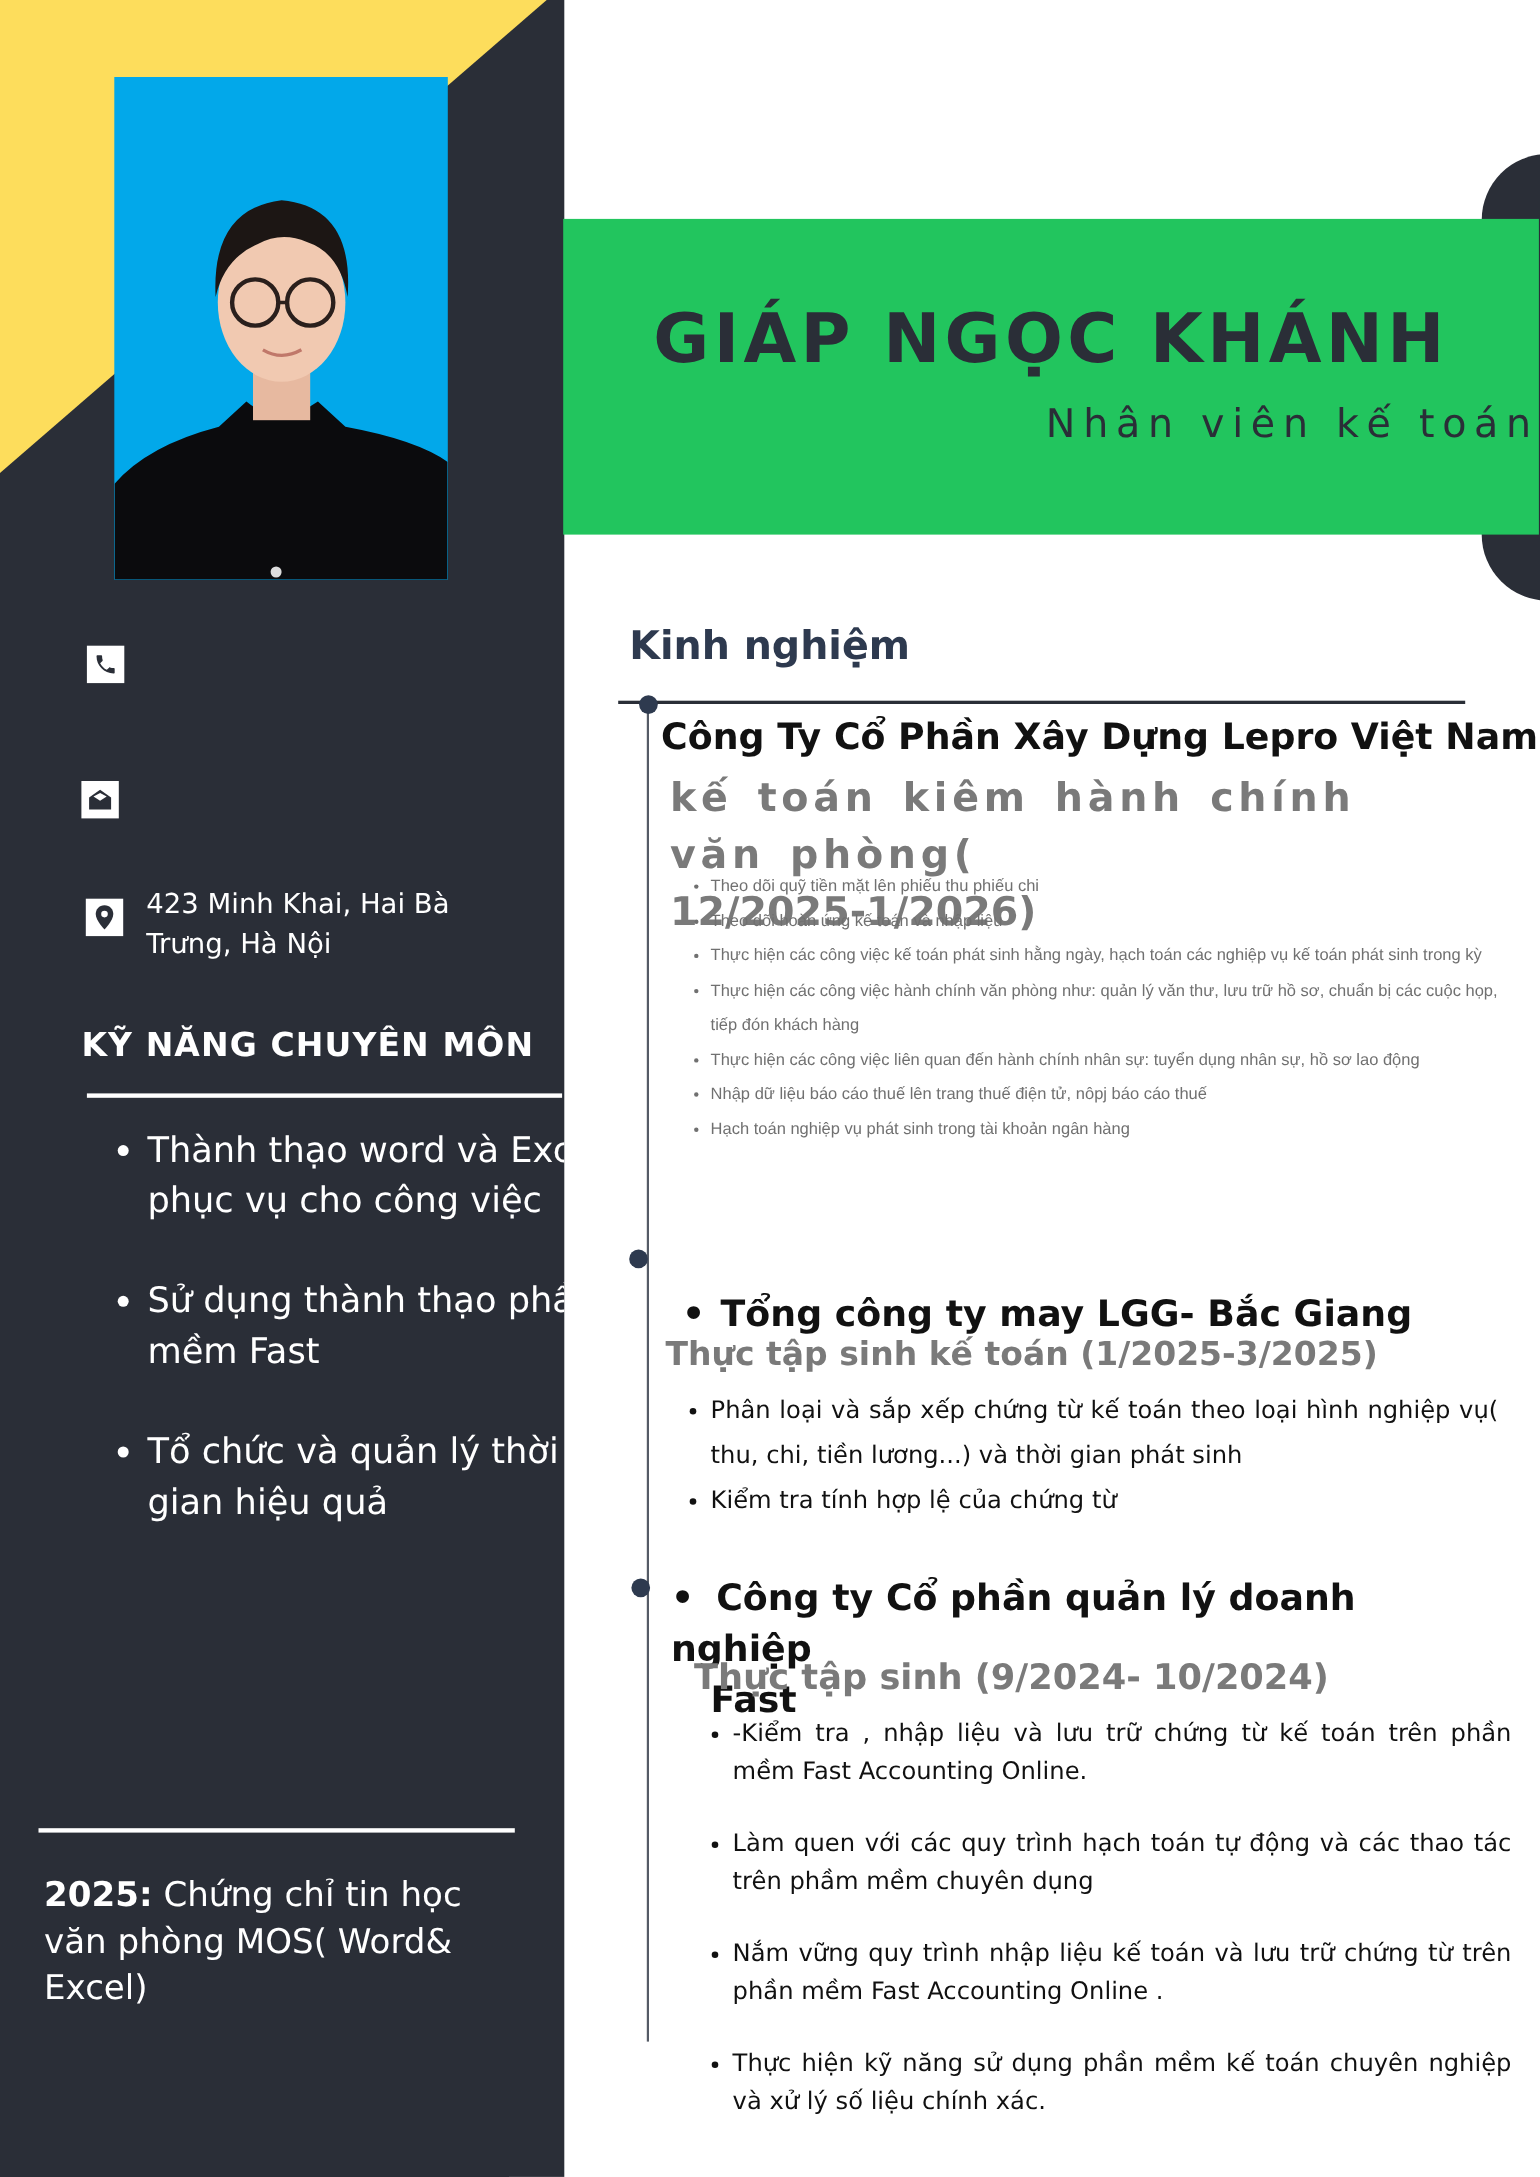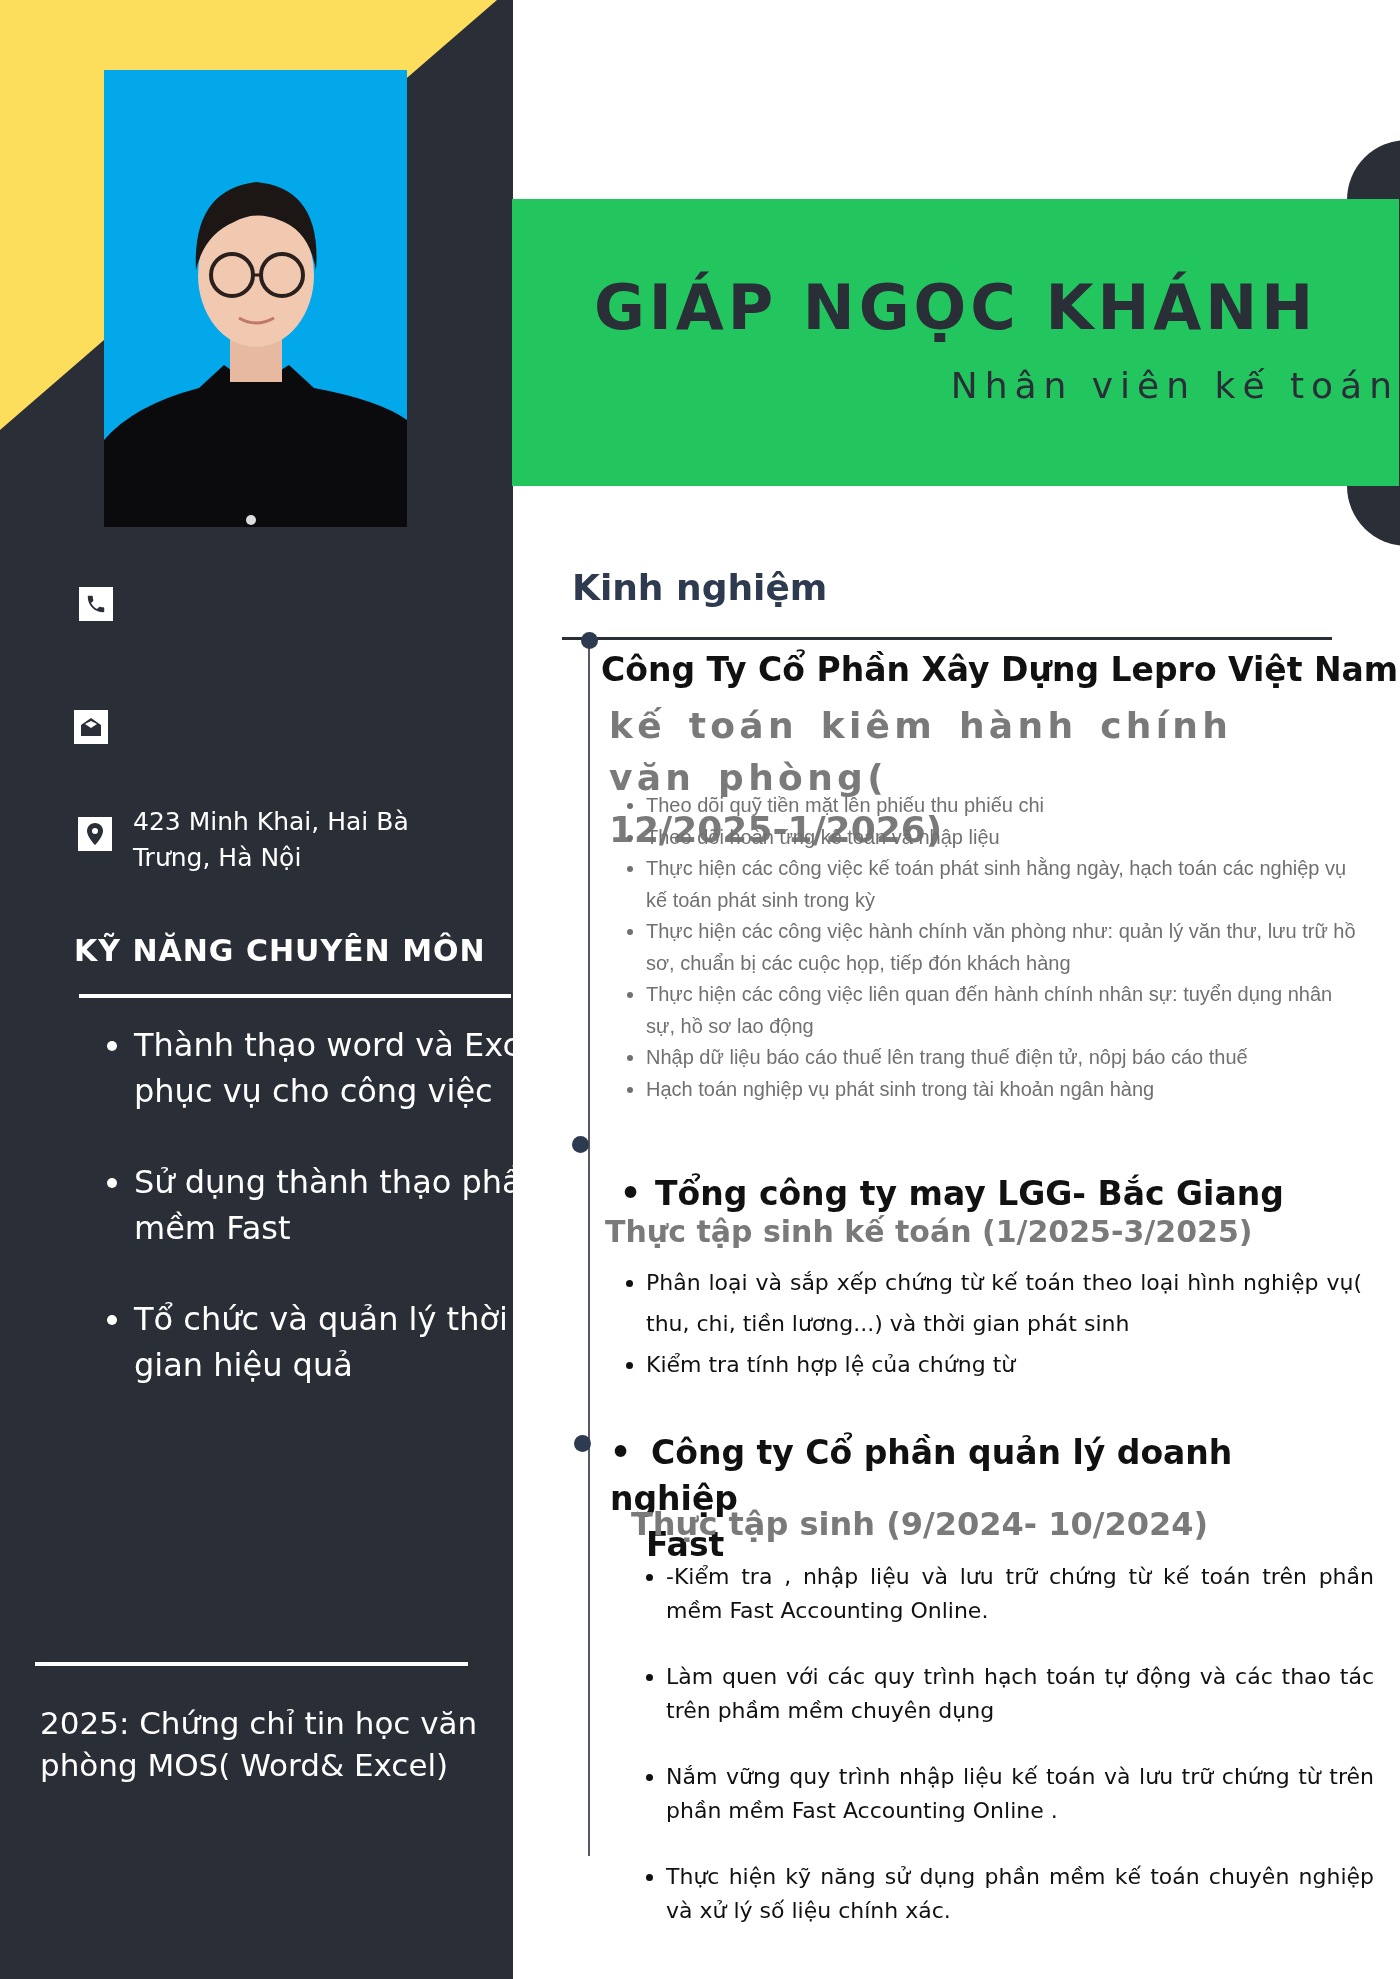--- a/index.html
+++ b/index.html
@@ -7,32 +7,32 @@
   .sidebar { position:absolute; left:0; top:0; width:513px; height:1979px; background:#2a2e37; overflow:hidden; }
   .sidebar .yellow-tri { position:absolute; left:0; top:0; width:513px; height:440px; }
   .photo { position:absolute; left:104px; top:70px; width:303px; height:457px; background:#02a8ea; overflow:hidden; }
   .contact { position:absolute; left:78px; color:#fff; font-family:"DejaVu Sans", sans-serif; font-size:25px; line-height:36px; }
   .icon-box { position:absolute; width:34px; height:34px; background:#fff; display:flex; align-items:center; justify-content:center; }
   .side-title { position:absolute; color:#fff; font-family:"DejaVu Sans", sans-serif; font-weight:bold; letter-spacing:1px; }
   .side-rule { position:absolute; height:4px; background:#fff; }
   .skills { position:absolute; left:80px; top:1022px; width:420px; margin:0; padding:0 0 0 54px; list-style:disc; color:#fff; font-family:"DejaVu Sans", sans-serif; font-size:32px; line-height:46px; }
   .skills li { margin-bottom:45px; }
   .cert { position:absolute; left:40px; top:1702px; width:440px; color:#fff; font-family:"DejaVu Sans", sans-serif; font-size:31px; line-height:42px; }
-  .cert b { font-weight:normal;text-align:center; }
+  .cert b { font-weight:bold;text-align:center; }
   .banner { position:absolute; left:512px; top:199px; width:887px; height:287px; background:#22c55e; }
   .banner .name { position:absolute; left:0; right:0; top:72px; text-align:center; font-family:"DejaVu Sans", sans-serif; font-weight:bold; font-size:62px; color:#2a2e37; letter-spacing:4px; }
   .banner .role { position:absolute; left:0; right:0; top:166px; text-align:right; font-family:"DejaVu Sans", sans-serif; font-size:36px; color:#2a2e37; letter-spacing:7px; }
   .right-pill { position:absolute; left:1347px; top:140px; width:120px; height:406px; background:#2a2e37; border-radius:60px; }
   .sec-title { position:absolute; left:572px; top:567px; font-family:"DejaVu Sans", sans-serif; font-weight:bold; font-size:36px; color:#2e3a4f; }
   .sec-rule { position:absolute; left:562px; top:637px; width:770px; height:3px; background:#2a2e37; }
   .tl-line { position:absolute; left:588px; top:640px; width:2px; height:1216px; background:#555b66; }
   .tl-dot { position:absolute; width:17px; height:17px; border-radius:50%; background:#2e3a4f; }
   .company { position:absolute; font-family:"DejaVu Sans", sans-serif; font-weight:bold; color:#111; }
   .role-line { position:absolute; font-family:"DejaVu Sans", sans-serif; font-weight:bold; color:#7a7a7a; }
-  .job1-list { position:absolute; left:614px; top:790px; width:720px; margin:0; padding:0 0 0 32px; font-family:"Liberation Sans", sans-serif; font-size:20px; line-height:31.5px; color:#707070; }
+  .job1-list { position:absolute; left:614px; top:790px; width:720px; margin:0; padding:0 0 0 32px; font-family:"Liberation Sans", sans-serif; font-size:15px; line-height:31.5px; color:#707070; }
   .job2-list { position:absolute; left:614px; top:1262px; width:716px; margin:0; padding:0 0 0 32px; font-family:"DejaVu Sans", sans-serif; font-size:22px; line-height:41px; color:#111; text-align:justify; }
   .job3-list { position:absolute; left:634px; top:1560px; width:708px; margin:0; padding:0 0 0 32px; font-family:"DejaVu Sans", sans-serif; font-size:22px; line-height:34px; color:#111; text-align:justify; }
   .job3-list li { margin-bottom:32px; }
 </style>
 </head>
 <body>
 
 <div class="sidebar">
   <svg class="yellow-tri" viewBox="0 0 513 440" preserveAspectRatio="none">
     <polygon points="0,0 497,0 0,430" fill="#fddd5c"></polygon>

